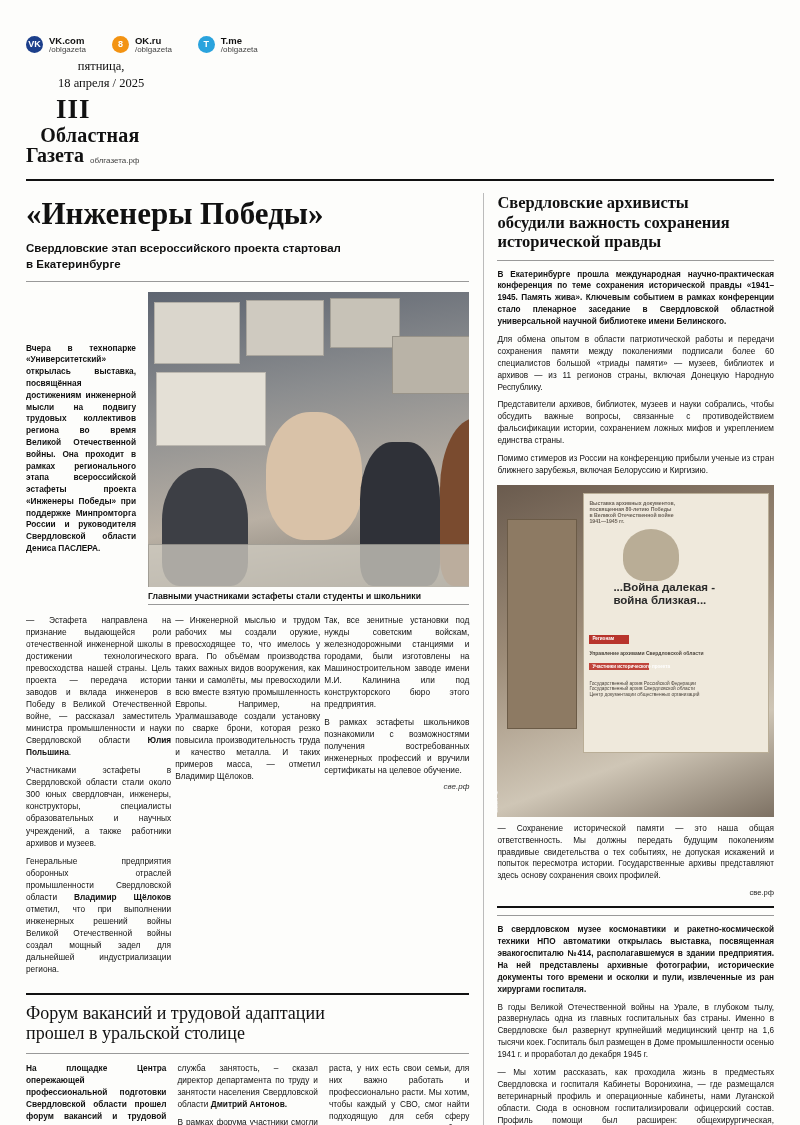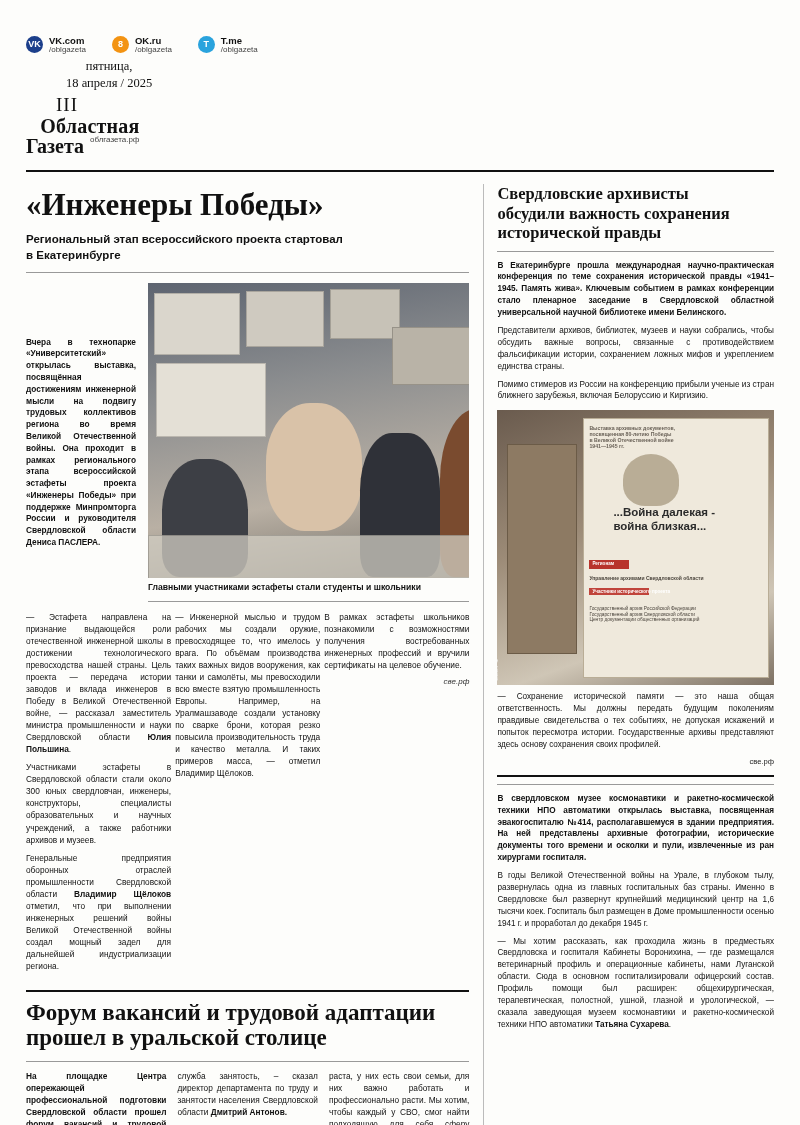--- a/index.html
+++ b/index.html
@@ -35,31 +35,31 @@
   }
   .social .circle.ok { background:#f39312; }
   .social .circle.tg { background:#2aa3dd; }
   .social .txt { font-family:"Liberation Sans",sans-serif; line-height:1.05; }
   .social .txt .name { font-size:9.5px; font-weight:bold; color:#111; }
   .social .txt .sub { font-size:8px; color:#444; }
 
   .date-block {
     text-align:center; font-family:"Liberation Serif", serif;
     font-size:12.5px; line-height:1.35; padding-top:4px; color:#111;
-    margin-left: 40px;
+    margin-left: 32px;
   }
   .issue-num {
-    font-size:19px; font-weight:normal; letter-spacing:1px;
+    font-size:27px; font-weight:bold; letter-spacing:1px;
     font-family:"Liberation Serif", serif; padding-top:2px; padding-left:30px;
   }
   .logo { text-align:right; line-height:1.0; }
   .logo .l1 { font-size:20px; font-weight:bold; letter-spacing:.2px; }
   .logo .l2 { font-size:20px; font-weight:bold; }
   .logo .l3 { font-size:8px; color:#444; font-family:"Liberation Sans",sans-serif; }
-  .logo .l2row { display:flex; align-items:flex-start; justify-content:flex-end; gap:6px; }
+  .logo .l2row { display:flex; align-items:flex-end; justify-content:flex-end; gap:6px; }
 
   .rule-top { border-top:2px solid #111; margin-top:4px; }
 
   
   .grid { display:flex; gap:14px; margin-top:12px; }
   .left-col { width: 452px; }
   .right-col { width: 296px; border-left:1px solid #bbb; padding-left:13px; }
 
   h1.headline {
     font-size:31px; font-weight:bold; line-height:1.1; margin:4px 0 10px 0;
@@ -82,55 +82,55 @@
     width:100%; height:295px; position:relative; overflow:hidden;
     background:linear-gradient(170deg,#5d6470 0%,#8b8d8f 35%,#b9b0a4 70%,#6f6a62 100%);
   }
   .photo .pnl {
     position:absolute; background:rgba(255,255,255,.82);
     border:1px solid rgba(0,0,0,.18);
   }
   .photo .blob { position:absolute; border-radius:50%; }
   .photo-cap {
     font-family:"Liberation Sans",sans-serif; font-weight:bold;
-    font-size:8.6px; margin-top:4px; padding-bottom:9px;
+    font-size:8.6px; margin-top:4px; padding-bottom:3px;
     border-bottom:1px solid #999;
   }
 
   .cols3 { display:flex; gap:4px; margin-top:9px; }
   .cols3 .col { flex:1; }
   .body-txt {
     font-family:"Liberation Sans",sans-serif;
     font-size:8.3px; line-height:1.45; text-align:justify;
   }
   .body-txt p { margin:0 0 6px 0; }
   .body-txt b { font-weight:bold; }
   .sig { text-align:right; font-size:8px; font-style:italic; color:#333; font-family:"Liberation Sans",sans-serif;}
 
   
   .rule-thick { border-top:2px solid #111; margin:12px 0 8px 0; }
   h2.headline2 {
-    font-size:23px; font-weight:bold; line-height:1.12; margin:2px 0 10px 0;
+    font-size:18px; font-weight:normal; line-height:1.12; margin:2px 0 10px 0;
   }
   .cols4 { display:flex; gap:11px; }
   .cols4 .col { flex:1; }
   .hr-thin2 { border-top:1px solid #999; margin:6px 0 8px 0; }
 
   
   h3.rh {
     font-size:16.5px; font-weight:bold; line-height:1.18; margin:0 0 8px 0;
   }
   .rtxt {
     font-family:"Liberation Sans",sans-serif; font-size:8.2px;
     line-height:1.45; text-align:justify;
   }
   .rtxt p { margin:0 0 6px 0; }
   .rtxt.bold p { font-weight:bold; }
   .rphoto {
-    width:100%; height:275px; margin:8px 0 6px 0; position:relative; overflow:hidden;
+    width:100%; height:332px; margin:8px 0 6px 0; position:relative; overflow:hidden;
     background:linear-gradient(160deg,#6a5b4e 0%,#9c8b77 40%,#cfc6b6 75%,#7d7163 100%);
   }
   .rphoto .poster {
     position:absolute; background:#efe9dc; border:1px solid #b9ad96;
   }
   .rphoto .ptitle {
     position:absolute; font-family:"Liberation Sans",sans-serif;
     font-weight:bold; color:#2b2b2b; line-height:1.15;
   }
   .rphoto .redbar { position:absolute; background:#b8342c; }
@@ -189,21 +189,21 @@
       </div>
     </div>
   </div>
   <div class="rule-top"></div>
 
   <div class="grid">
 
     <div class="left-col">
 
       <h1 class="headline">«Инженеры Победы»</h1>
-      <div class="subhead" style="white-space:pre-line">Региональный этап всероссийского проекта стартовал
+      <div class="subhead" style="white-space:pre-line">Свердловские этап всероссийского проекта стартовал
 в Екатеринбурге</div>
       <div class="hr-thin"></div>
 
       <div class="lead-row">
         <div class="lead-text">Вчера в технопарке «Университетский» открылась выставка, посвящённая достижениям инженерной мысли на подвигу трудовых коллективов региона во время Великой Отечественной войны. Она проходит в рамках регионального этапа всероссийской эстафеты проекта «Инженеры Победы» при поддержке Минпромторга России и руководителя Свердловской области Дениса ПАСЛЕРА.</div>
         <div class="photo-wrap">
           <div class="photo">
             <div class="pnl" style="left:6px;top:10px;width:86px;height:62px;background:#dad6cc"></div>
             <div class="pnl" style="left:98px;top:8px;width:78px;height:56px;background:#cfcac0"></div>
             <div class="pnl" style="left:182px;top:6px;width:70px;height:50px;background:#c7c2b7"></div>
@@ -228,20 +228,21 @@
             <p>Генеральные предприятия оборонных отраслей промышленности Свердловской области <b>Владимир Щёлоков</b> отметил, что при выполнении инженерных решений войны Великой Отечественной войны создал мощный задел для дальнейшей индустриализации региона.</p>
           </div>
         </div>
         <div class="col">
           <div class="body-txt">
             <p>— Инженерной мыслью и трудом рабочих мы создали оружие, превосходящее то, что имелось у врага. По объёмам производства таких важных видов вооружения, как танки и самолёты, мы превосходили всю вместе взятую промышленность Европы. Например, на Уралмашзаводе создали установку по сварке брони, которая резко повысила производительность труда и качество металла. И таких примеров масса, — отметил Владимир Щёлоков.</p>
           </div>
         </div>
         <div class="col">
           <div class="body-txt">
+            <p>Так, все зенитные установки под нужды советским войскам, железнодорожными станциями и городами, были изготовлены на Машиностроительном заводе имени М.И. Калинина или под конструкторского бюро этого предприятия.</p>
             <p>В рамках эстафеты школьников познакомили с возможностями получения востребованных инженерных профессий и вручили сертификаты на целевое обучение.</p>
           </div>
           <div class="sig">све.рф</div>
         </div>
       </div>
 
       <div class="rule-thick"></div>
 
       <h2 class="headline2" style="white-space:pre-line">Форум вакансий и трудовой адаптации
 прошел в уральской столице</h2>
@@ -275,20 +276,21 @@
 
       <h3 class="rh" style="white-space:pre-line">Свердловские архивисты
 обсудили важность сохранения
 исторической правды</h3>
       <div class="hr-thin2"></div>
 
       <div class="rtxt bold">
         <p>В Екатеринбурге прошла международная научно-практическая конференция по теме сохранения исторической правды «1941–1945. Память жива». Ключевым событием в рамках конференции стало пленарное заседание в Свердловской областной универсальной научной библиотеке имени Белинского.</p>
       </div>
       <div class="rtxt">
+        <p>Для обмена опытом в области патриотической работы и передачи сохранения памяти между поколениями подписали более 60 специалистов большой «триады памяти» — музеев, библиотек и архивов — из 11 регионов страны, включая Донецкую Народную Республику.</p>
         <p>Представители архивов, библиотек, музеев и науки собрались, чтобы обсудить важные вопросы, связанные с противодействием фальсификации истории, сохранением ложных мифов и укреплением единства страны.</p>
         <p>Помимо стимеров из России на конференцию прибыли ученые из стран ближнего зарубежья, включая Белоруссию и Киргизию.</p>
       </div>
 
       <div class="rphoto">
         <div class="poster" style="left:86px;top:8px;width:186px;height:260px;"></div>
         <div class="poster" style="left:10px;top:34px;width:70px;height:210px;background:#8d7a63;border-color:#6b5b47"></div>
         <div class="redbar" style="left:92px;top:150px;width:40px;height:9px;"></div>
         <div class="redbar" style="left:92px;top:178px;width:60px;height:7px;background:#c0443b"></div>
         <div class="ptitle" style="left:92px;top:16px;width:172px;font-size:5.2px;color:#6a6258;white-space:pre-line">Выставка архивных документов,

